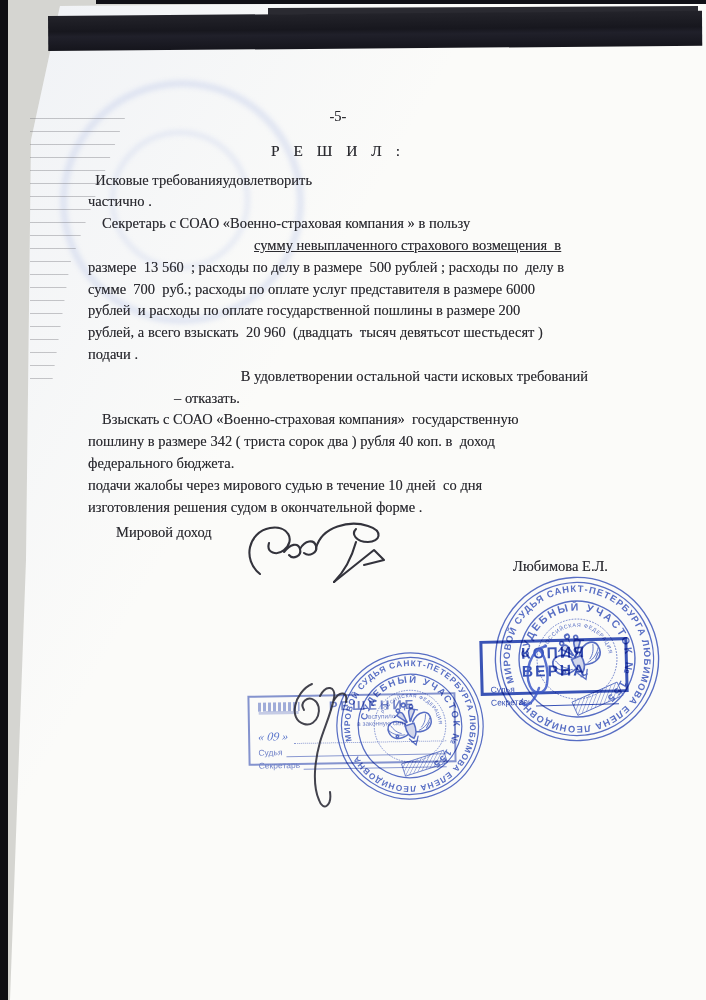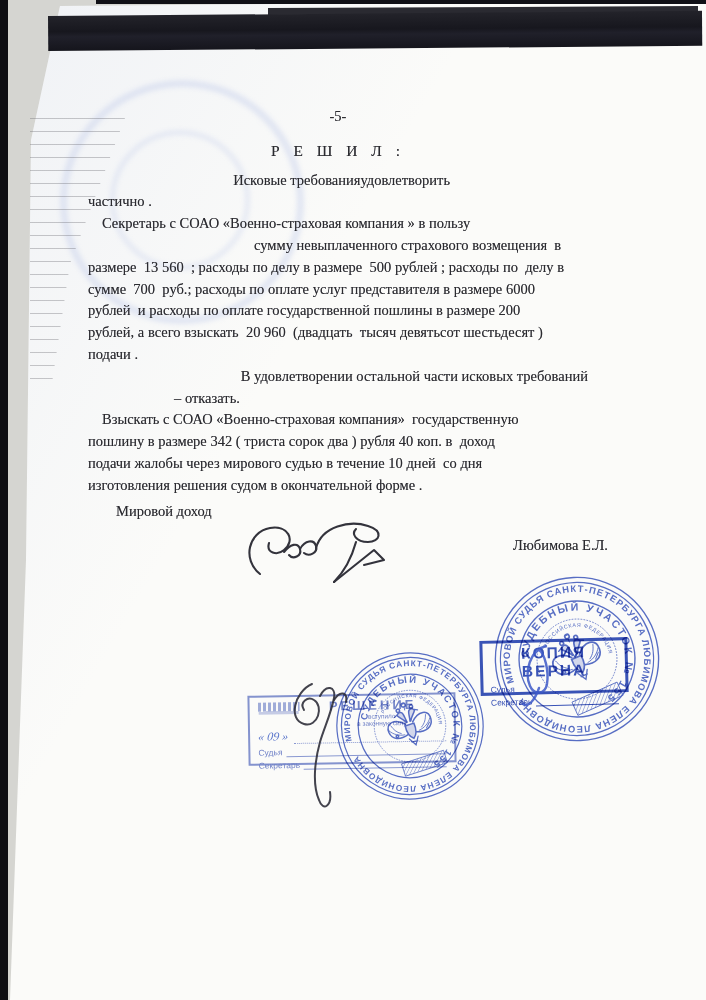--- a/index.html
+++ b/index.html
@@ -30,24 +30,24 @@
   .edge-marks{position:absolute;left:30px;top:118px;width:100px;height:265px;opacity:.45;
     background:repeating-linear-gradient(to bottom,rgba(105,105,112,.8) 0 1px,transparent 1px 13px);
     clip-path:polygon(0 0,95% 0,40% 55%,22% 100%,0 100%);}
 
   
   .doc{position:absolute;left:88px;top:106px;width:500px;color:#2b2b30;font-size:14.5px;line-height:21.8px;
     text-shadow:0 0 .5px rgba(20,20,30,.45);}
   .line{white-space:pre;}
   .pgnum{text-align:center;margin-bottom:4px;}
   .heading{text-align:center;letter-spacing:5px;font-size:15.5px;margin:12px 0 8px;}
-  .split{display:flex;justify-content:center;white-space:pre;}
+  .split{display:flex;justify-content:flex-start;white-space:pre;}
   .ind05{padding-left:7px;text-align:right;}
   .ind1{padding-left:14px;}
-  .ind2{padding-left:166px;}
+  .ind2{padding-left:166px;text-decoration:underline;}
   .ind3{padding-left:86px;}
   .sigrow{display:flex;justify-content:space-between;margin-top:4px;white-space:pre;}
   .sigrow .l{margin-left:28px;}
   .sigrow .r{margin-right:-20px;margin-top:34px;}
 
   
   .sig{position:absolute;pointer-events:none;}
   .sig path{fill:none;stroke-linecap:round;stroke-linejoin:round;}
   .sig-main{left:238px;top:518px;width:180px;height:76px;}
   .sig-main path{stroke:#33333c;stroke-width:2.1px;}
@@ -144,20 +144,21 @@
         <div class="line ind2">сумму невыплаченного страхового возмещения  в</div>
         <div class="line ">размере  13 560  ; расходы по делу в размере  500 рублей ; расходы по  делу в</div>
         <div class="line ">сумме  700  руб.; расходы по оплате услуг представителя в размере 6000</div>
         <div class="line ">рублей  и расходы по оплате государственной пошлины в размере 200</div>
         <div class="line ">рублей, а всего взыскать  20 960  (двадцать  тысяч девятьсот шестьдесят )</div>
         <div class="line ">подачи .</div>
         <div class="line ind05">В удовлетворении остальной части исковых требований</div>
         <div class="line ind3">– отказать.</div>
         <div class="line ind1">Взыскать с СОАО «Военно-страховая компания»  государственную</div>
         <div class="line ">пошлину в размере 342 ( триста сорок два ) рубля 40 коп. в  доход</div>
+        <div class="line ">федерального бюджета.</div>
         <div class="line ">подачи жалобы через мирового судью в течение 10 дней  со дня</div>
         <div class="line ">изготовления решения судом в окончательной форме .</div>
       </div>
     <div class="sigrow">
       <span class="l">Мировой доход</span>
       <span class="r">Любимова Е.Л.</span>
     </div>
   </div>
 
   <svg class="sig sig-main" viewBox="0 0 180 76">

